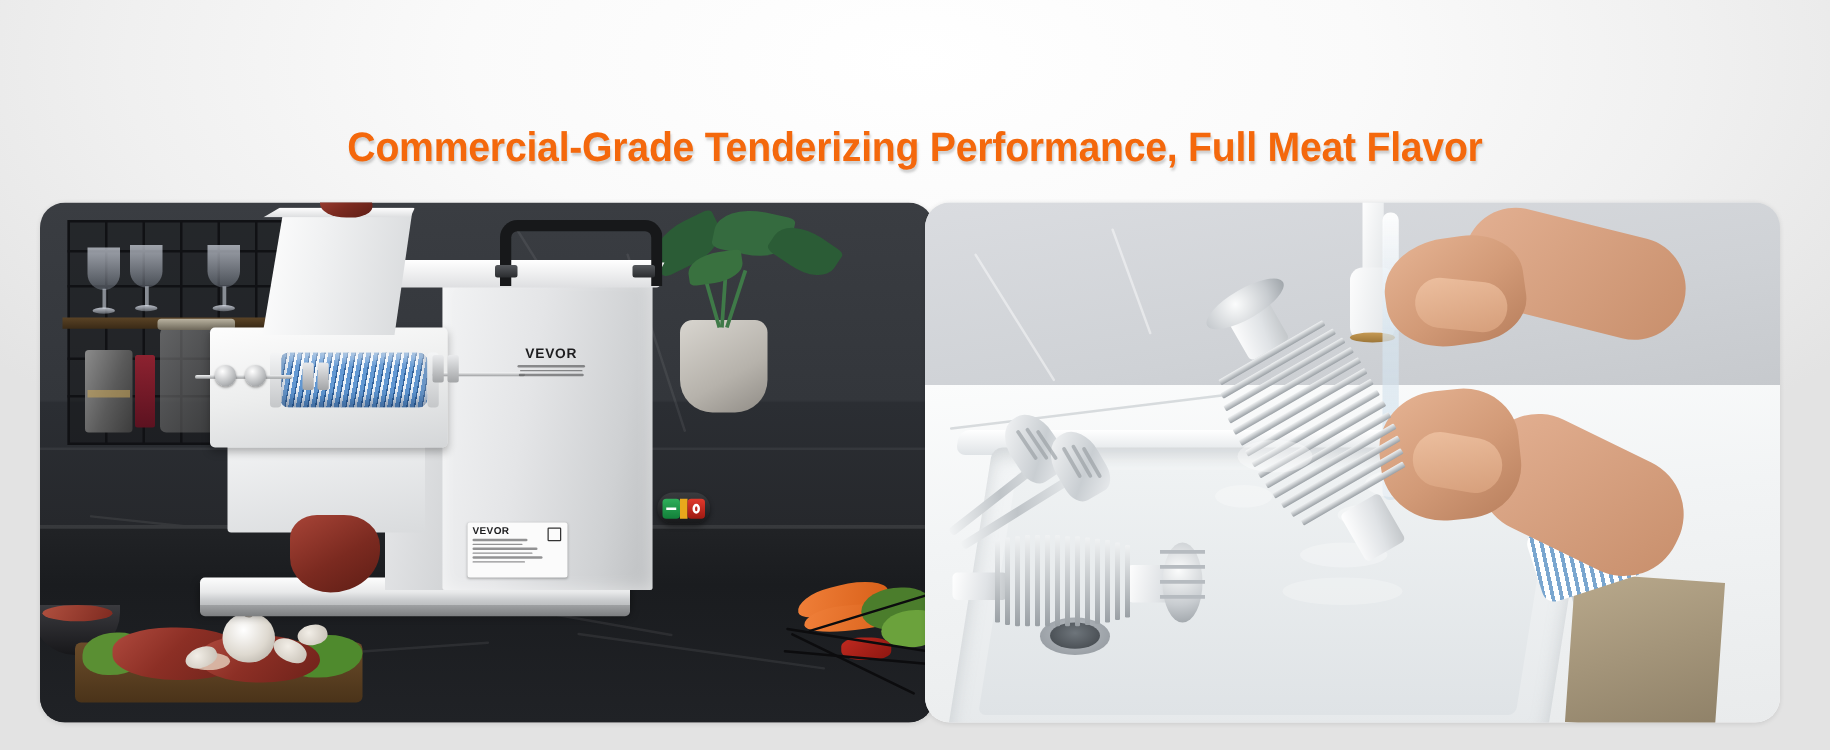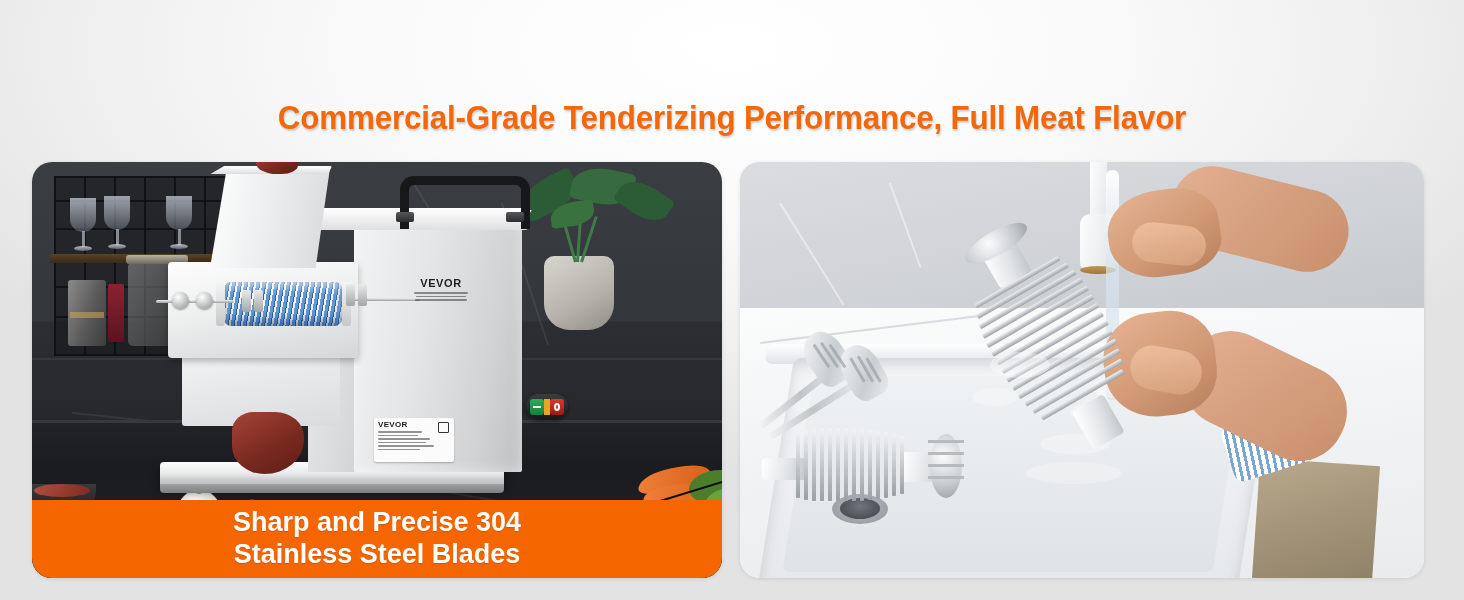--- a/index.html
+++ b/index.html
@@ -32,21 +32,21 @@
     font-size:33px;font-weight:bold;letter-spacing:-0.2px;
     color:#F4680C;
     transform:scaleX(0.95);
     text-shadow:1px 2px 2px rgba(150,150,150,.45);
     white-space:nowrap;
   }
 
   
   .panel{position:absolute;border-radius:20px;overflow:hidden;
          box-shadow:0 1px 4px rgba(0,0,0,.10);}
-  .panel-left{left:32px;top:162px;width:690px;height:416px;}
+  .panel-left{left:32px;top:162px;width:690px;height:416px;padding-left:25px;}
   .panel-right{left:740px;top:162px;width:684px;height:416px;}
   .photo{position:absolute;left:0;top:0;right:0;bottom:0;overflow:hidden;}
 
   .caption{
     position:absolute;left:0;right:0;bottom:0;
     background:#F56600;color:#fff;font-weight:bold;
     display:flex;align-items:center;justify-content:center;
     text-align:center;line-height:1.18;
     text-shadow:0 1px 1px rgba(120,40,0,.25);
   }
@@ -392,26 +392,20 @@
             </div>
             <div class="btn-y"></div>
             <div class="btn-r">
               <div class="btn-glyph" style="left:4px;top:4px;width:6px;height:8px;border-radius:50%;background:transparent;border:2px solid #fff;box-sizing:border-box;"></div>
             </div>
           </div>
         </div>
 
       </div>
     </div>
-    <div class="caption caption-left">
-      <div>
-        <span>Sharp and Precise 304</span><br>
-        <span>Stainless Steel Blades</span>
-      </div>
-    </div>
   </div>
 
   <div class="panel panel-right">
     <div class="photo">
       <div class="sinkscene">
         <div class="wall"></div>
         <div class="wall-marble" style="left:40px;top:40px;width:120px;height:2px;transform:rotate(58deg);"></div>
         <div class="wall-marble" style="left:150px;top:20px;width:90px;height:1.5px;transform:rotate(70deg);"></div>
         <div class="counter-w"></div>
         <div class="counter-vein" style="left:20px;top:180px;width:220px;height:2px;transform:rotate(-7deg);"></div>

